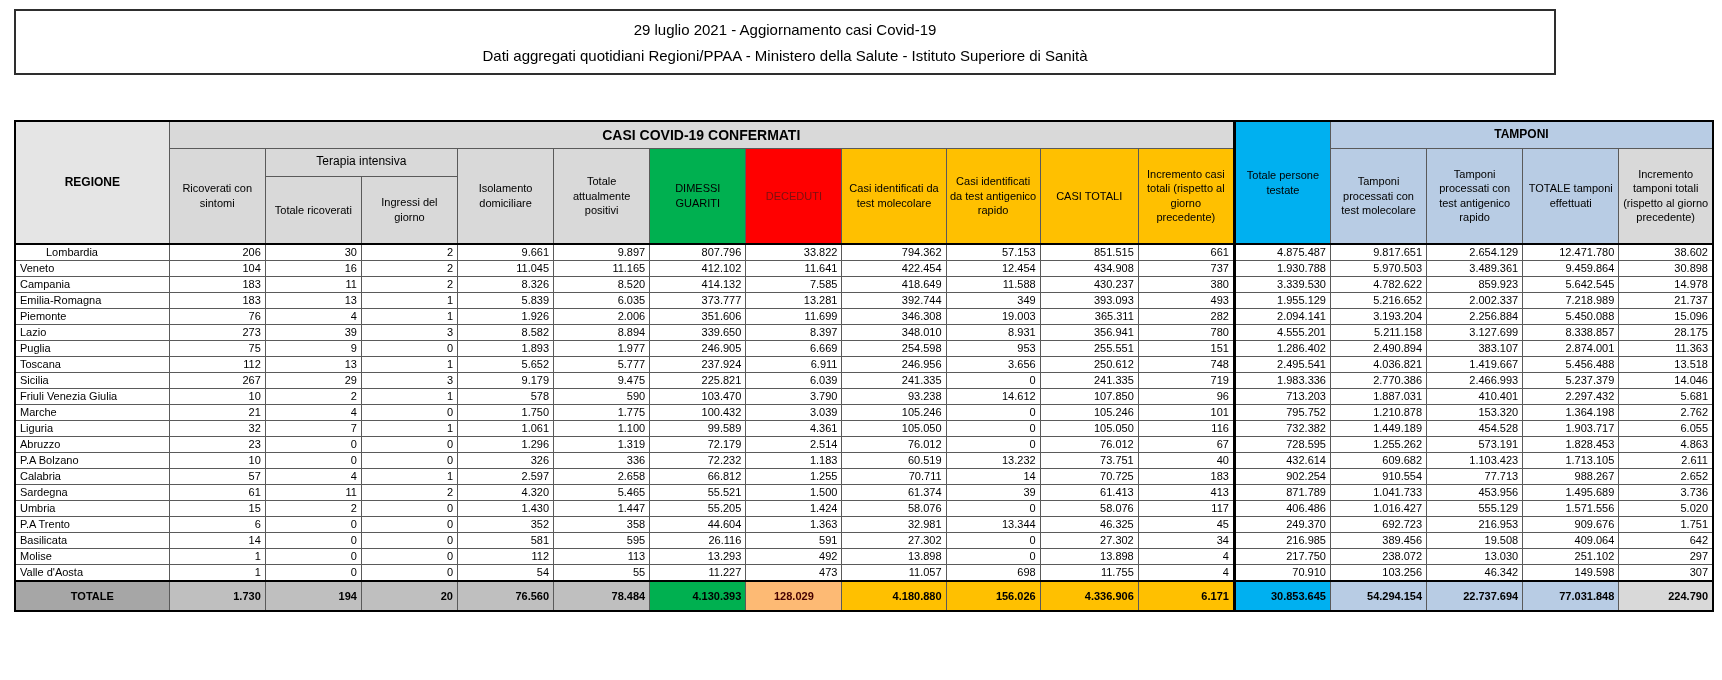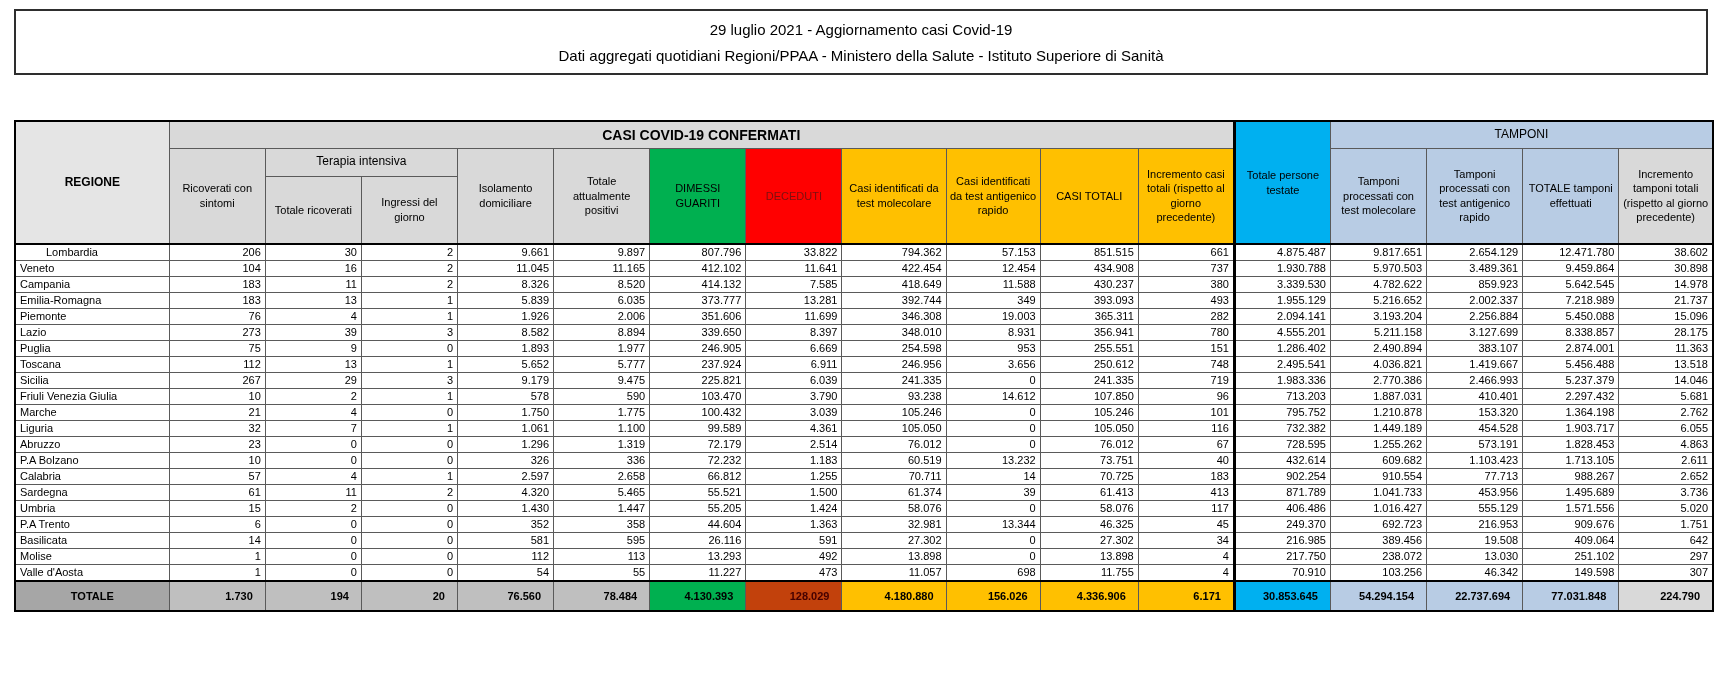--- a/index.html
+++ b/index.html
@@ -3,59 +3,59 @@
 <meta charset="utf-8">
 <style>
   * { box-sizing: border-box; }
   html,body { margin:0; padding:0; }
   body {
     width:1722px; height:680px; position:relative;
     background:#ffffff; color:#000;
     font-family:"Liberation Sans", sans-serif;
   }
   .title-box {
-    position:absolute; left:14px; top:9px; width:1694px; height:66px;
+    position:absolute; left:14px; top:9px; width:1542px; height:66px;
     border:2px solid #2e2e2e;
     display:flex; flex-direction:column; justify-content:space-around;
     text-align:center; font-size:15px; padding:5px 0;
   }
   table.covid {
     position:absolute; left:14px; top:120px; width:1700px;
     border-collapse:collapse; table-layout:fixed;
     font-size:11px; border:2px solid #000;
   }
   th, td { border:1px solid #5a5a5a; overflow:hidden; }
   thead th {
     font-weight:normal; text-align:center; vertical-align:middle;
     padding:2px 3px; line-height:1.3;margin-top:12px;
   }
   .hdr-regione   { background:#e5e5e5; font-weight:bold; font-size:12px; }
   .hdr-casi      { background:#D9D9D9; font-weight:bold; font-size:14px; height:27px; }
-  .hdr-tamponi   { background:#B8CCE4; font-weight:normal; font-size:12px; }
+  .hdr-tamponi   { background:#B8CCE4; font-weight:bold; font-size:12px; }
   .hdr-terapia   { background:#D9D9D9; font-size:12px; height:28px; }
   .hdr-gray      { background:#D9D9D9; }
   .hdr-green     { background:#00B050; }
   .hdr-red       { background:#FF0000; color:#7B1010; }
   .hdr-yellow    { background:#FFC000; }
   .hdr-cyan      { background:#00B0F0; }
   .hdr-blue      { background:#B8CCE4; }
   .row3          { height:68px; }
   tbody td { height:16px; padding:0 4px; background:#fff; line-height:15px; }
   tbody tr:first-child td { border-top:2px solid #000;padding-left:30px; }
   td.region { text-align:left; }
   td.num    { text-align:right; }
   .sep      { border-left:3px solid #000 !important; }
   tfoot td {
-    font-weight:bold; height:28px; padding:0 12px;
+    font-weight:bold; height:28px; padding:0 4px;
     border-top:2px solid #000; text-align:right; line-height:28px;
   }
   .t-label { background:#A6A6A6; text-align:center; }
   .t-gray  { background:#BFBFBF; }
   .t-green { background:#00B050; }
-  .t-red   { background:#c2410c; color:#450000; }
+  .t-red   { background:#fdba74; color:#450000;text-align:center; }
   .t-yellow{ background:#FFC000; }
   .t-cyan  { background:#00B0F0;margin-left:32px; }
   .t-blue  { background:#B8CCE4; }
   .t-lgray { background:#D9D9D9; }
   .footer-note {
     position:absolute; left:22px; top:692px; font-size:13px; color:#1a1a1a;
   }
 </style>
 </head>
 <body>

